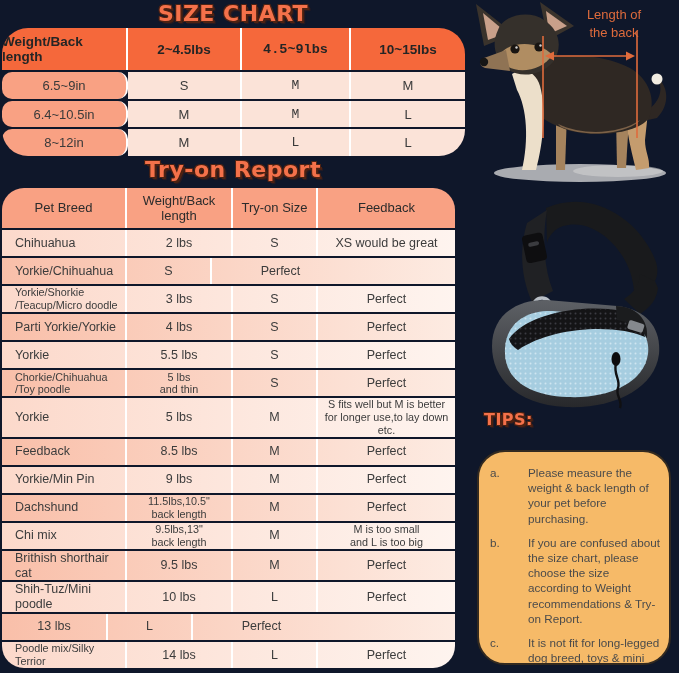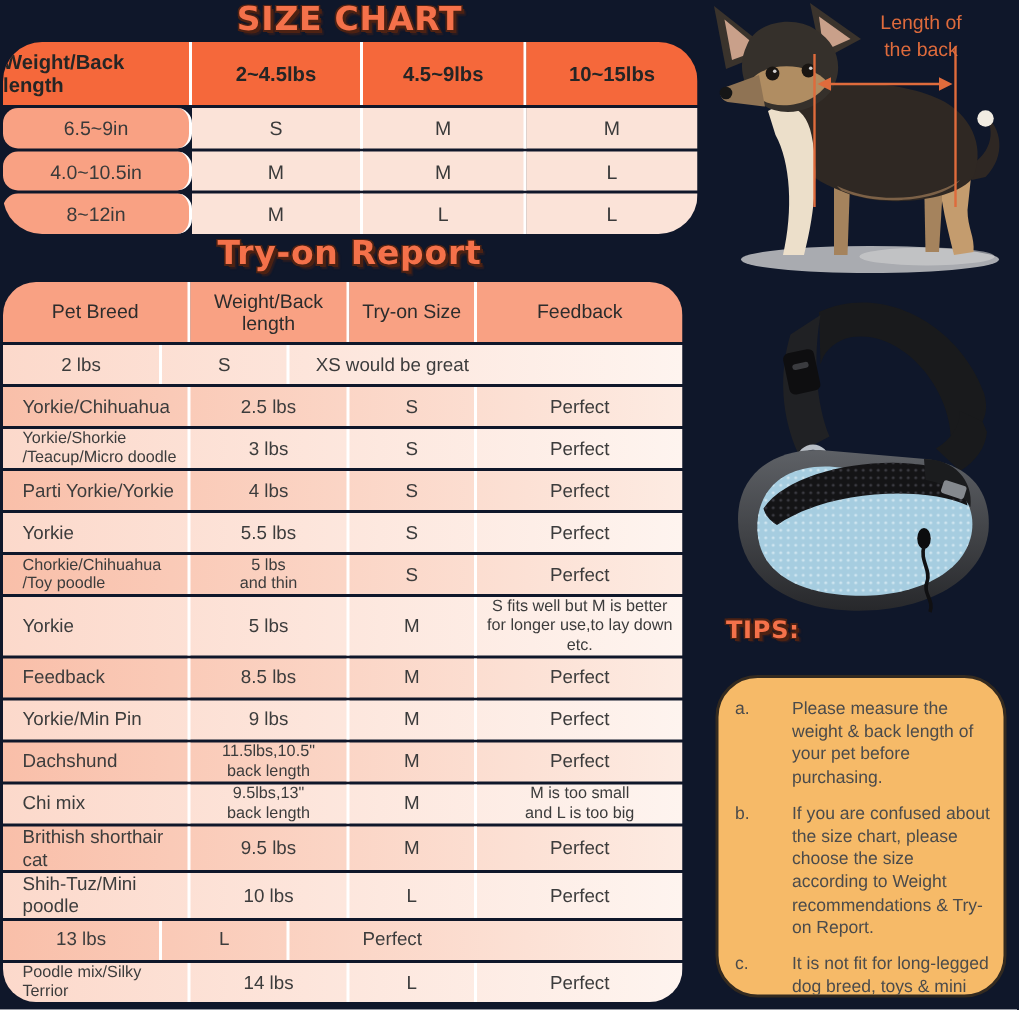--- a/index.html
+++ b/index.html
@@ -20,21 +20,21 @@
 
   
   #size-table{position:absolute;left:2px;top:28px;width:463px;height:128px;
               display:flex;flex-direction:column;row-gap:2px;border-radius:26px;overflow:hidden;}
   .s-row{display:flex;flex:1;}
   .s-row.hdr{flex:0 0 42px;}
   .s-cell{box-sizing:border-box;display:flex;align-items:center;justify-content:center;
           font-size:13px;color:#3a3a3a;}
   .s-cell.c1{flex:0 0 126px;}
   .s-cell.c2{flex:0 0 114px;}
-  .s-cell.c3{flex:0 0 109px;}
+  .s-cell.c3{flex:0 0 109px;font-family:Liberation Mono, monospace;}
   .s-cell.c4{flex:0 0 114px;}
   .s-cell:not(.c4){border-right:2px solid #fff;}
   .s-row.hdr .s-cell{background:var(--header-orange);font-size:13.5px;color:#252525;font-weight:bold;}
   .s-cell.s-label{background:var(--salmon);border-radius:10px;}
   .s-cell.s-val{background:var(--pale-cell);}
 
   
   #tryon-table{position:absolute;left:2px;top:188px;width:453px;height:480px;
                display:flex;flex-direction:column;row-gap:2px;border-radius:22px;overflow:hidden;}
   .t-row{display:flex;flex:1;}
@@ -82,21 +82,21 @@
     </div>
 
   <div class="s-row">
     <div class="s-cell c1 s-label">6.5~9in</div>
     <div class="s-cell c2 s-val">S</div>
     <div class="s-cell c3 s-val">M</div>
     <div class="s-cell c4 s-val">M</div>
   </div>
 
   <div class="s-row">
-    <div class="s-cell c1 s-label">4.0~10.5in</div>
+    <div class="s-cell c1 s-label">6.4~10.5in</div>
     <div class="s-cell c2 s-val">M</div>
     <div class="s-cell c3 s-val">M</div>
     <div class="s-cell c4 s-val">L</div>
   </div>
 
   <div class="s-row">
     <div class="s-cell c1 s-label">8~12in</div>
     <div class="s-cell c2 s-val">M</div>
     <div class="s-cell c3 s-val">L</div>
     <div class="s-cell c4 s-val">L</div>
@@ -105,28 +105,28 @@
 
   <div id="tryon-table">
     <div class="t-row hdr">
       <div class="t-cell c1" style="justify-content:center;text-align:center;padding-left:0;">Pet Breed</div>
       <div class="t-cell c2">Weight/Back length</div>
       <div class="t-cell c3">Try-on Size</div>
       <div class="t-cell c4">Feedback</div>
     </div>
 
   <div class="t-row light">
+    <div class="t-cell c1">Chihuahua</div>
     <div class="t-cell c2">2 lbs</div>
     <div class="t-cell c3">S</div>
     <div class="t-cell c4">XS would be great</div>
   </div>
 
   <div class="t-row dark">
     <div class="t-cell c1">Yorkie/Chihuahua</div>
-    <div class="t-cell c2">2.5 lbs</div>
     <div class="t-cell c3">S</div>
     <div class="t-cell c4">Perfect</div>
   </div>
 
   <div class="t-row light">
     <div class="t-cell c1 small">Yorkie/Shorkie
 /Teacup/Micro doodle</div>
     <div class="t-cell c2">3 lbs</div>
     <div class="t-cell c3">S</div>
     <div class="t-cell c4">Perfect</div>

